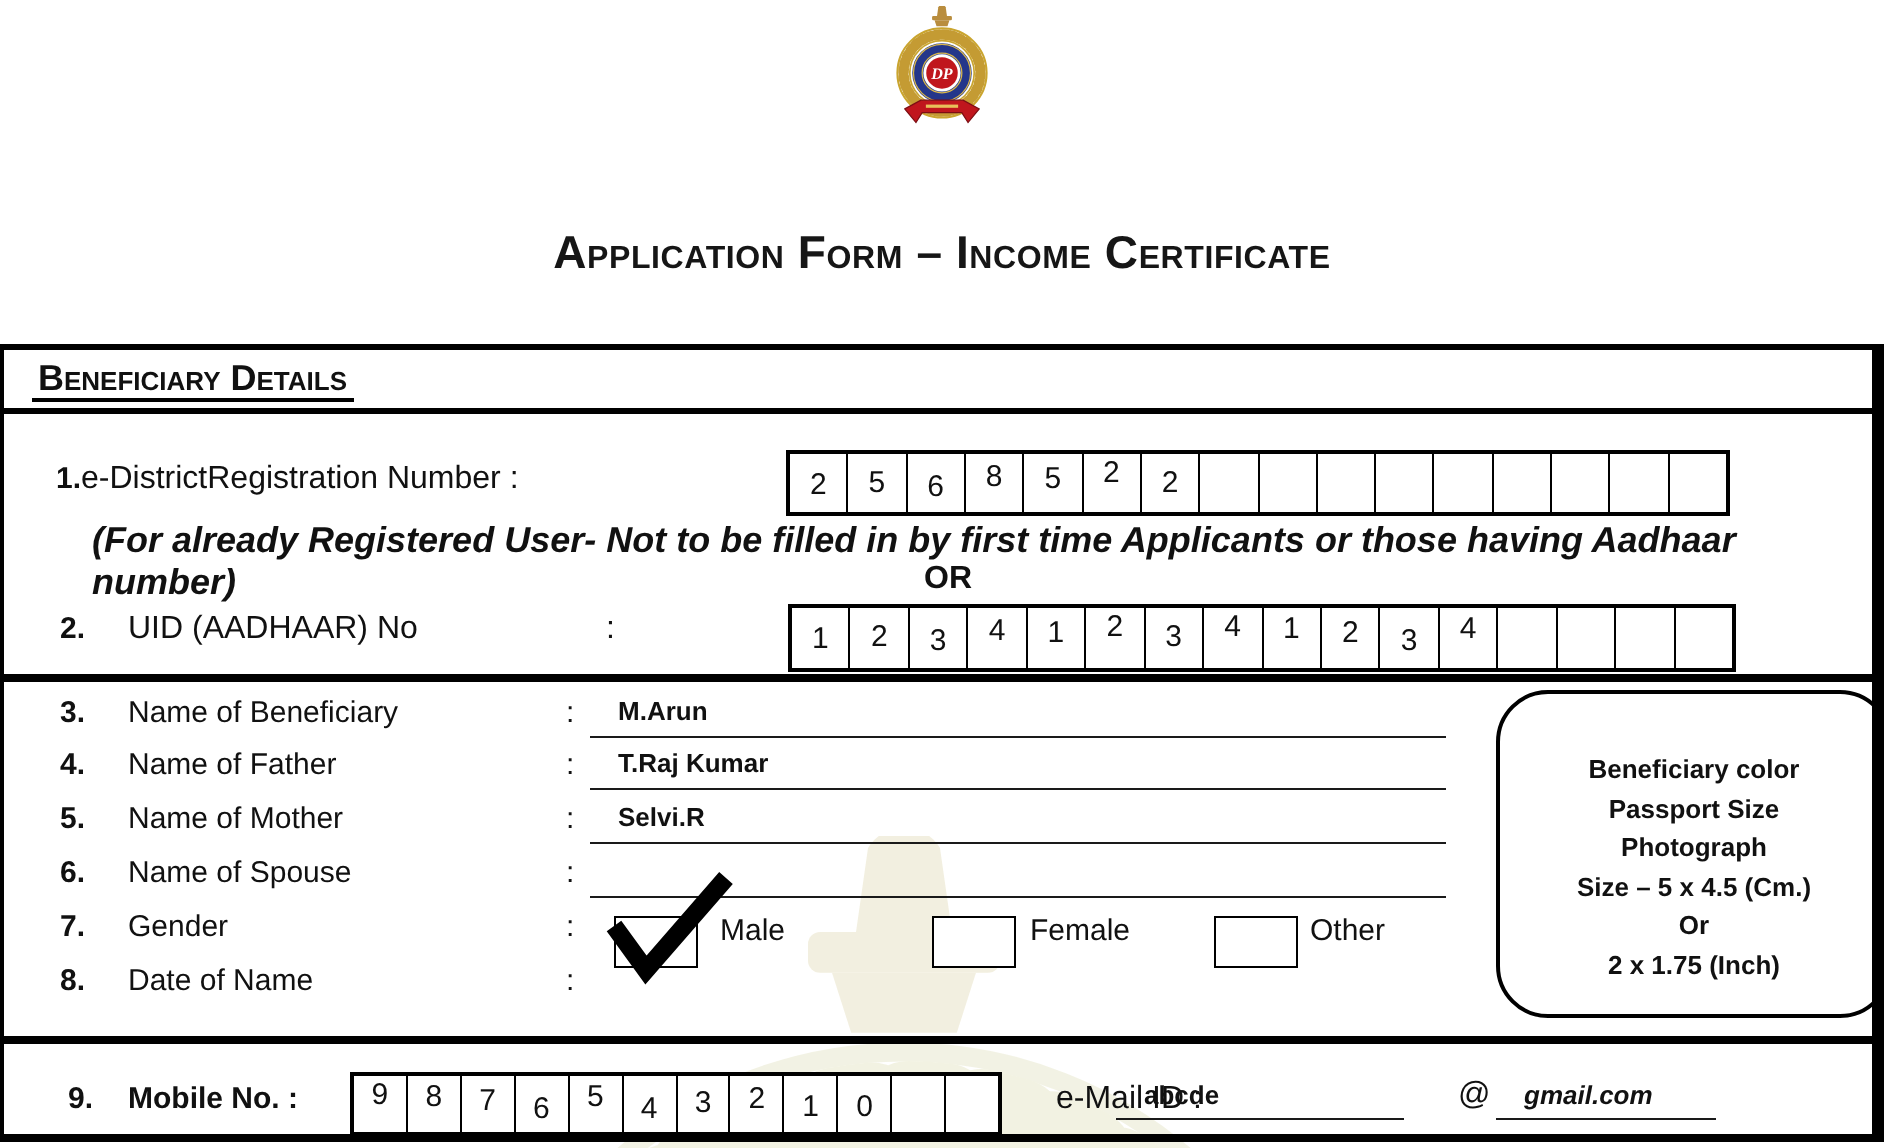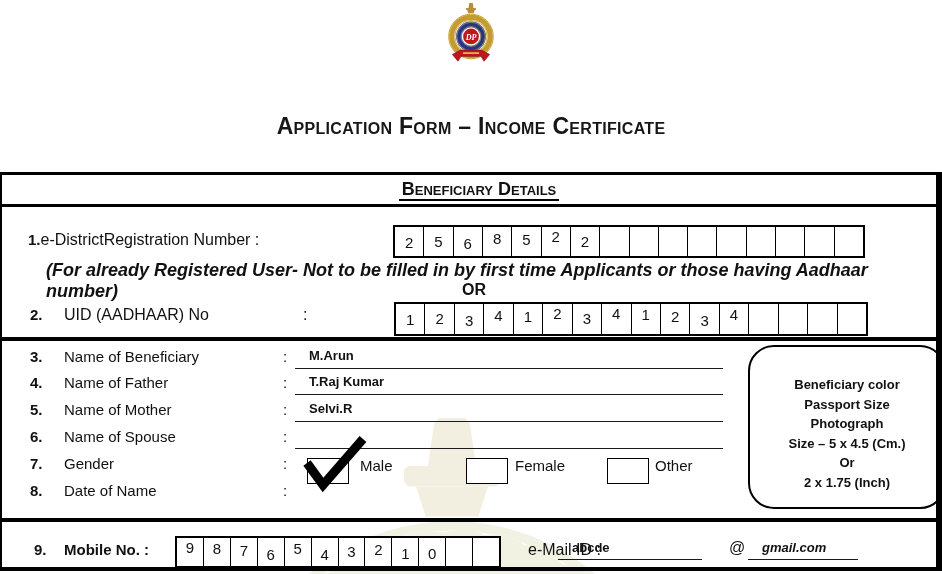--- a/index.html
+++ b/index.html
@@ -11,21 +11,21 @@
   
   .logo{position:absolute;left:433px;top:3px;width:76px;height:62px;}
   .title1{position:absolute;left:0;right:0;top:78px;text-align:center;
     font-size:23px;font-weight:700;font-variant:small-caps;letter-spacing:.3px;color:#161616;}
   .title2{position:absolute;left:0;right:0;top:113px;text-align:center;
     font-size:23px;font-weight:700;font-variant:small-caps;letter-spacing:.3px;color:#161616;}
   
   .hline{position:absolute;left:0;width:942px;background:#000;z-index:6;}
   .vline-l{position:absolute;left:0;top:172px;width:2px;height:399px;background:#000;z-index:6;}
   .vline-r{position:absolute;left:936px;top:172px;width:6px;height:399px;background:#000;z-index:6;}
-  .sect-title{position:absolute;left:16px;right:0;top:175px;height:30px;line-height:28px;text-align:center;z-index:5;}
+  .sect-title{position:absolute;left:16px;right:0;top:175px;height:30px;line-height:28px;text-align:left;z-index:5;}
   .sect-title span{font-size:18px;font-weight:700;font-variant:small-caps;
     border-bottom:2px solid #000;padding:0 3px;}
   
   .abs{position:absolute;z-index:4;}
   .num{font-weight:700;font-size:15px;}
   .lbl{font-size:15px;}
   .bold{font-weight:700;}
   .note{font-size:18px;font-weight:700;font-style:italic;}
   .or{font-size:16px;font-weight:700;}
   

